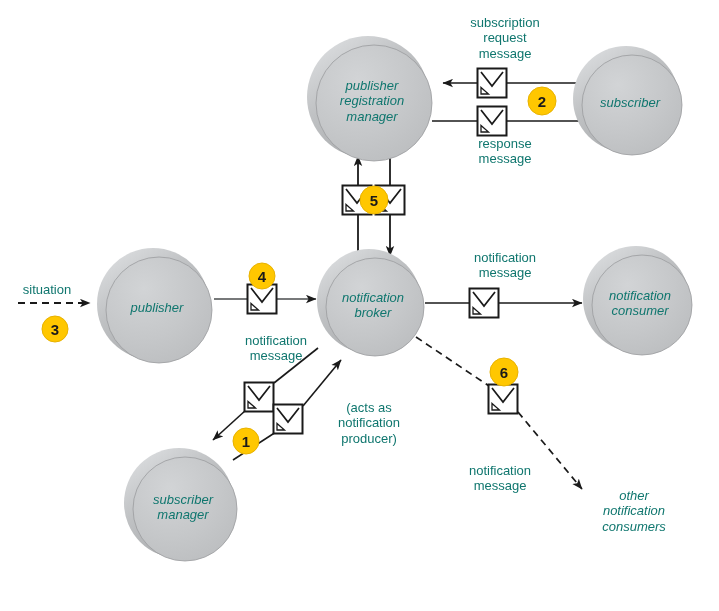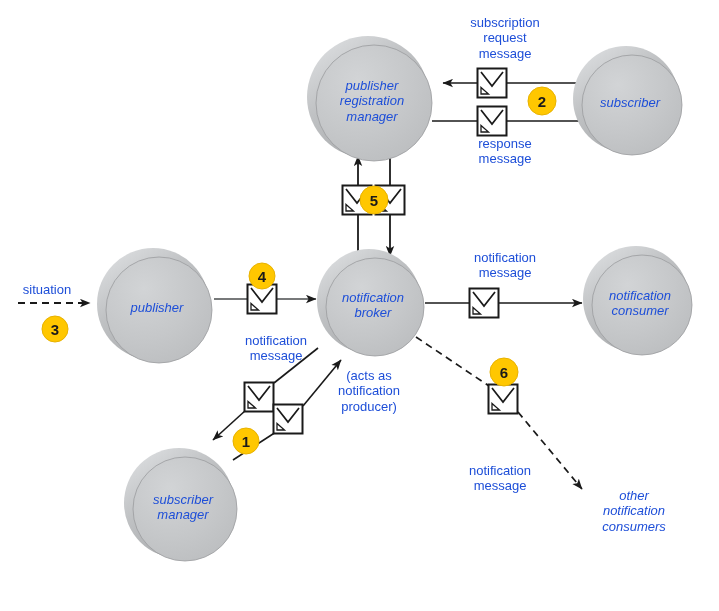--- a/index.html
+++ b/index.html
@@ -23,36 +23,37 @@
     top: 0;
     width: 719px;
     height: 611px;
   }
   .node-label,
   .edge-label,
   .note-label,
   .badge-label {
     position: absolute;
     text-align: center;
-    color: #1d4ed8;
+    color: #0f766e;
     font-family: "Liberation Sans", sans-serif;
     line-height: 1.18;
     white-space: pre-line;
     pointer-events: none;
     user-select: none;
   }
   .node-label {
     font-size: 13px;
     font-style: italic;
   }
   .edge-label {
     font-size: 13px;
   }
   .note-label {
     font-size: 13px;
+    margin-top: 32px;
   }
   .badge-label {
     font-size: 15px;
     font-weight: bold;
     color: #1a1a1a;
   }
   .lbl-wrap {
     transform: translate(-50%, -50%);
   }
 </style>

